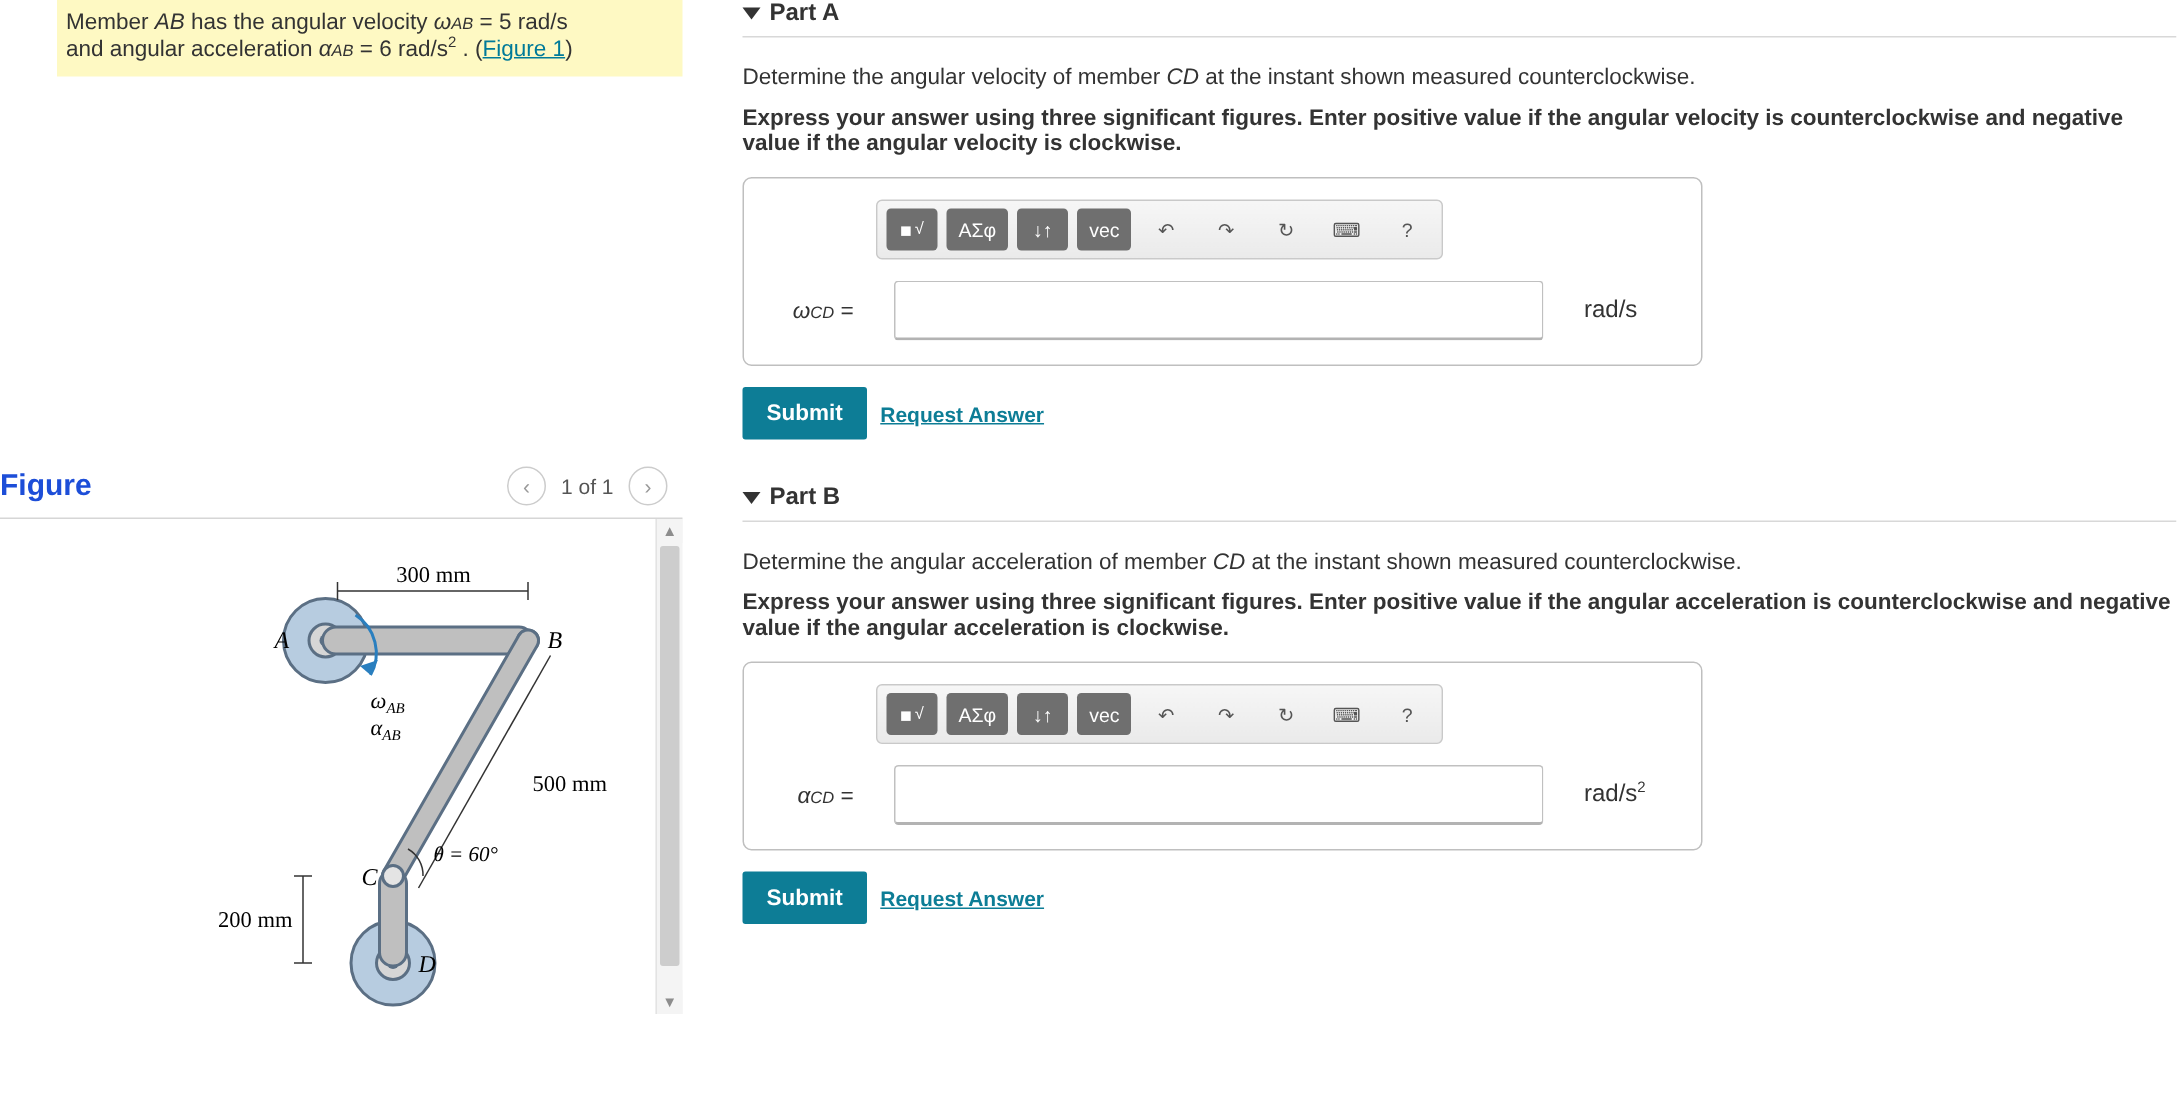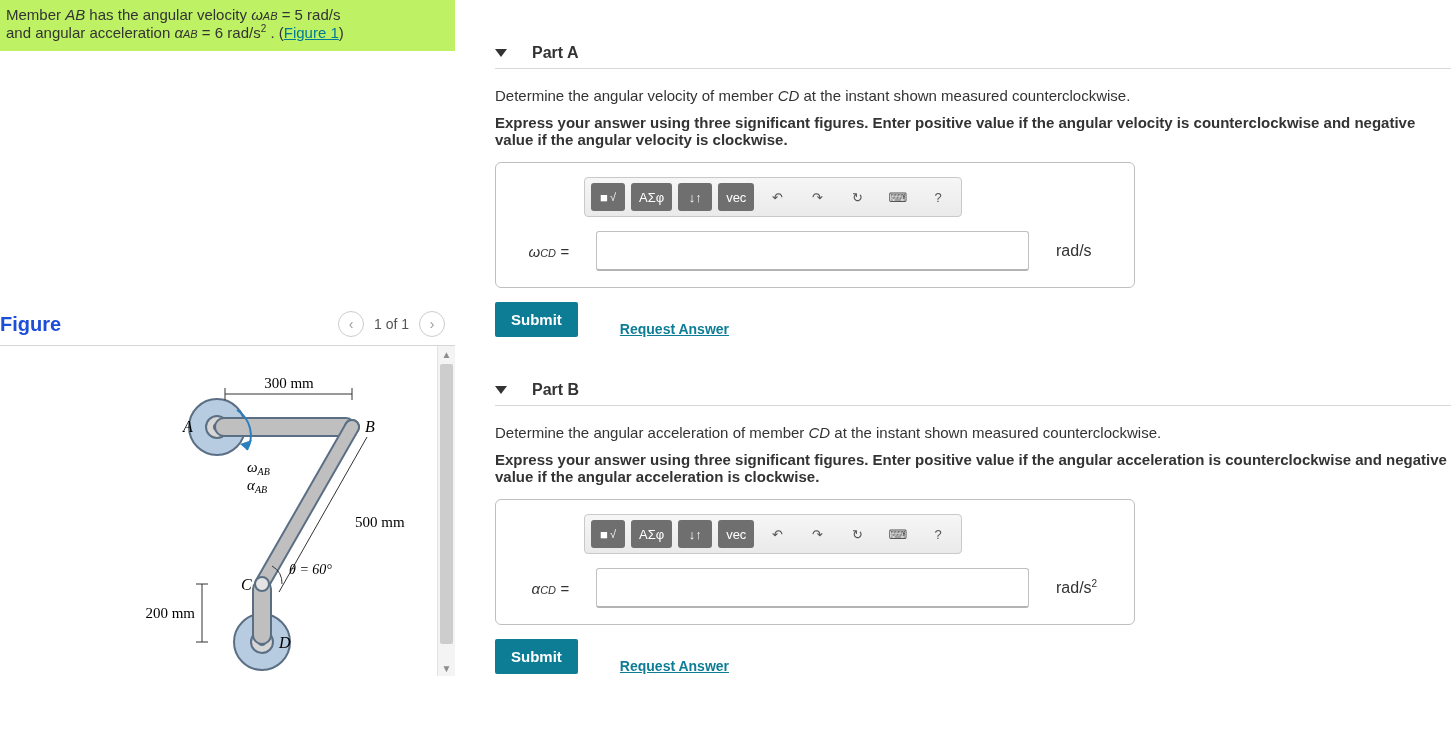--- a/index.html
+++ b/index.html
@@ -1,50 +1,50 @@
 <!DOCTYPE html>
 <html><head>
 <meta charset="utf-8">
 <style>
   * { box-sizing: border-box; margin: 0; padding: 0; }
   body { font-family: Arial, Helvetica, sans-serif; font-size: 14px; color: #333; background: #fff; width:1451px; }
   .layout { display: flex; }
   .left { width: 455px; flex: 0 0 455px; }
   .right { flex: 1; padding: 0 0 0 40px; }
-  .intro { background: #bef264; padding: 6px 14px 10px 6px; font-size: 15px; color: #333; }
+  .intro { background: #fef9c3; padding: 6px 14px 10px 6px; font-size: 15px; color: #333; margin-left: 38px; }
   .intro i { font-style: italic; }
   .flink { color: #007a99; text-decoration: underline; cursor:pointer;}
   .fig-head { display: flex; align-items: center; justify-content: space-between; margin-top: 260px; padding-right: 10px;}
   .fig-head h3 { font-size: 20px; font-weight: bold; color:#1d4ed8;}
   .fig-nav { display: flex; align-items: center; gap: 10px; color:#555;}
   .nav-btn { width: 26px; height: 26px; border: 1px solid #ccc; border-radius: 50%; display: flex; align-items: center; justify-content: center; background:#fff; color:#999; cursor:pointer;}
   .fig-divider { border-top:1px solid #d6d6d6; margin-top:8px;}
   .fig-area { display:flex; align-items:flex-start; height:330px; }
   .fig-svg { flex:1; display:flex; justify-content:flex-end; padding-top:6px;}
   .scrollbar { width:18px; background:#f4f4f4; border-left:1px solid #e3e3e3; height:330px; position:relative;}
   .sb-arrow { position:absolute; left:0; width:100%; height:16px; background:#f4f4f4; display:flex; align-items:center; justify-content:center; color:#8d8d8d; font-size:10px;}
   .sb-arrow.top{top:0;} .sb-arrow.bot{bottom:0;}
   .sb-thumb{ position:absolute; left:2px; right:2px; top:18px; height:280px; background:#cdcdcd; border-radius:2px;}
   .part { margin-bottom: 30px; }
-  .part-header { display:flex; align-items:center; gap:25px; font-weight:bold; font-size:16px; margin-bottom:6px; color:#333;margin-top:44px;}
+  .part-header { display:flex; align-items:center; gap:6px; font-weight:bold; font-size:16px; margin-bottom:6px; color:#333;}
   .caret { width:0; height:0; border-left:6px solid transparent; border-right:6px solid transparent; border-top:8px solid #333; }
   .part-rule { border-top:1px solid #d8d8d8; margin-bottom:18px;}
   .prompt { margin-left:0; margin-bottom:10px; font-size:15px;}
   .prompt i{font-style:italic;}
   .bold { font-weight:bold; font-size:15px; margin-bottom:14px;}
   .answerbox { border:1px solid #bfbfbf; border-radius:6px; padding:14px 18px 16px 18px; margin-bottom:14px; max-width:640px;}
   .toolbar { display:flex; align-items:center; gap:6px; background:linear-gradient(#f6f6f6,#eaeaea); border:1px solid #c9c9c9; border-radius:4px; padding:4px 6px; height:40px; width:fit-content; margin-left:70px; margin-bottom:14px;}
   .tbtn { background:#6f6f6f; color:#fff; border-radius:3px; padding:4px 8px; font-size:13px; display:flex; align-items:center; justify-content:center; cursor:pointer; min-width:34px; height:28px;}
   .tbtn.light { background:transparent; color:#555; }
   .answer-row{ display:flex; align-items:center; gap:27px;}
   .varlbl { font-style:italic; font-size:15px; min-width:55px; text-align:right; white-space:nowrap;}
   .sub{font-size:11px; font-style:italic;}
   .ainput { flex:1; height:40px; border:1px solid #c0c0c0; border-bottom:2px solid #b3b3b3; border-radius:3px; background:#fff;}
   .unit { font-size:16px; min-width:60px;}
-  .actions{ display:flex; align-items:flex-end; gap:42px;}
+  .actions{ display:flex; align-items:center; gap:9px;}
   .submit{ background:#0d7d96; color:#fff; border:none; padding:9px 16px; font-size:15px; font-weight:bold; border-radius:2px; cursor:pointer;}
   .reqa{ color:#0d7d96; font-weight:bold; text-decoration:underline; cursor:pointer; font-size:14px;}
   .sup{font-size:10px; vertical-align:super;}
   svg text{ font-family: 'Times New Roman', serif; }
 </style>
 </head>
 <body>
 
 <div class="layout">
   <div class="left">

